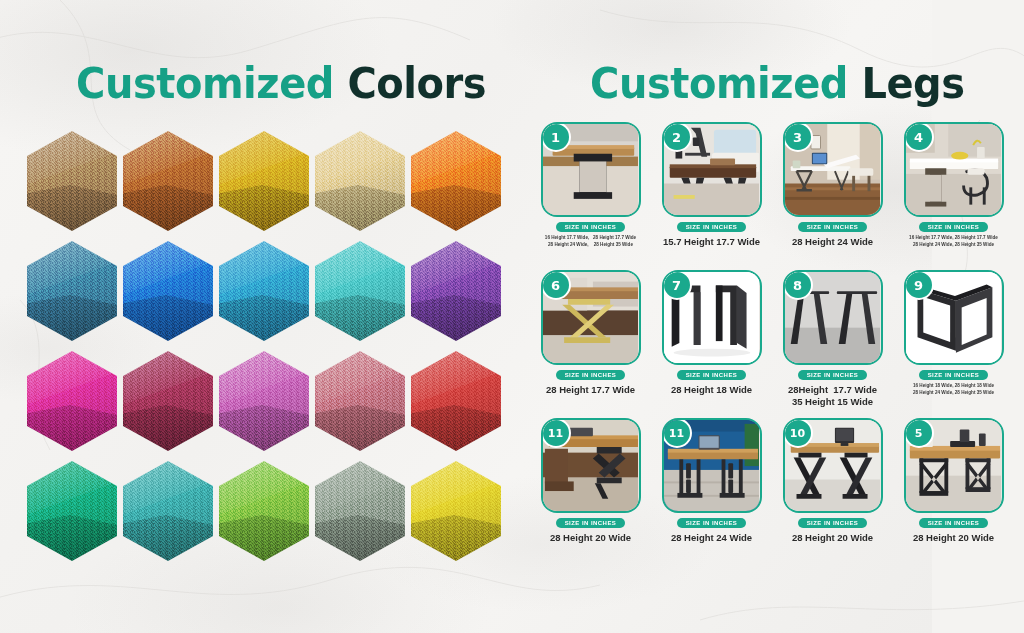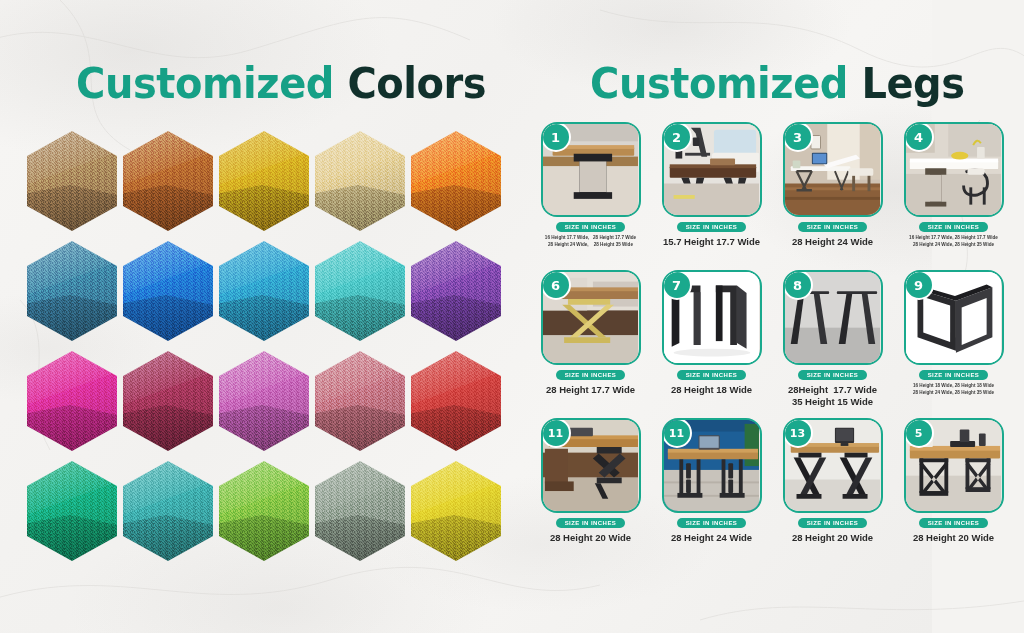--- a/index.html
+++ b/index.html
@@ -602,21 +602,21 @@
             <rect x="58" y="24" width="8" height="3" fill="#2e2e31"></rect>
             <path d="M14 34 h24 v5 h-24 z" fill="#232326"></path>
             <path d="M16 39 l20 38 h-7 l-20 -38 z" fill="#1e1e21"></path>
             <path d="M36 39 l-20 38 h7 l20 -38 z" fill="#2b2b2f"></path>
             <path d="M12 77 h26 v5 h-26 z" fill="#232326"></path>
             <path d="M62 34 h24 v5 h-24 z" fill="#232326"></path>
             <path d="M64 39 l20 38 h-7 l-20 -38 z" fill="#1e1e21"></path>
             <path d="M84 39 l-20 38 h7 l20 -38 z" fill="#2b2b2f"></path>
             <path d="M60 77 h26 v5 h-26 z" fill="#232326"></path>
           </svg>
-          <div class="badge two">13</div>
+          <div class="badge two">10</div>
         </div>
         <div class="pill">SIZE IN INCHES</div>
         <div class="size-big">
           <div>28&nbsp;Height&nbsp;20&nbsp;Wide</div>
         </div>
       </div>
       <div class="leg-cell">
         <div class="card">
           <svg class="photo" viewBox="0 0 100 95" preserveAspectRatio="none">
             <rect width="100" height="95" fill="#e6e3dd"></rect>

